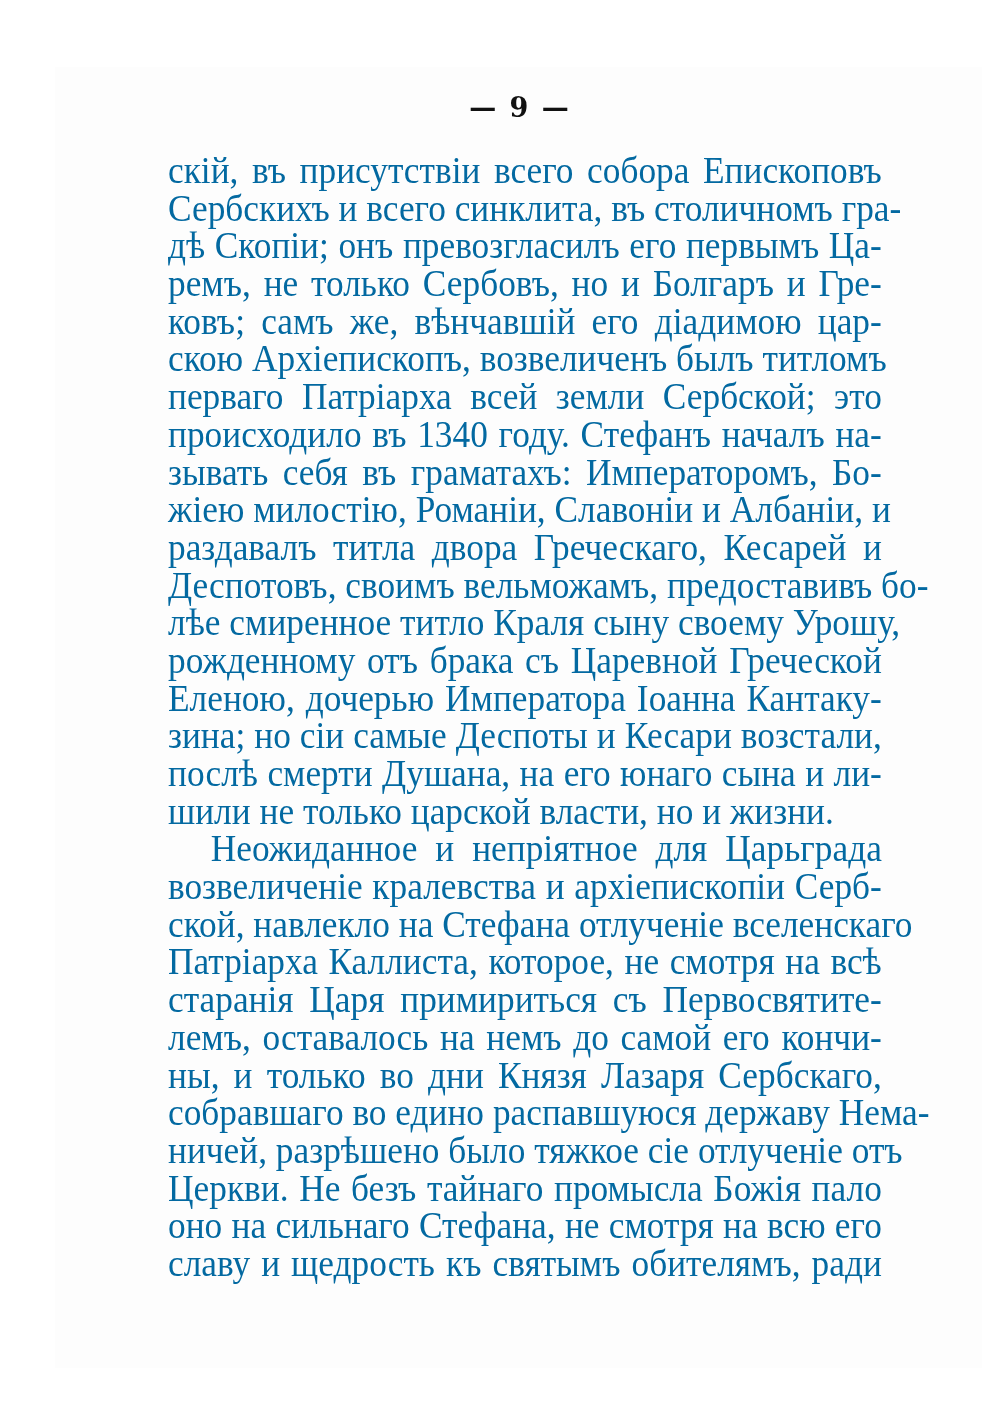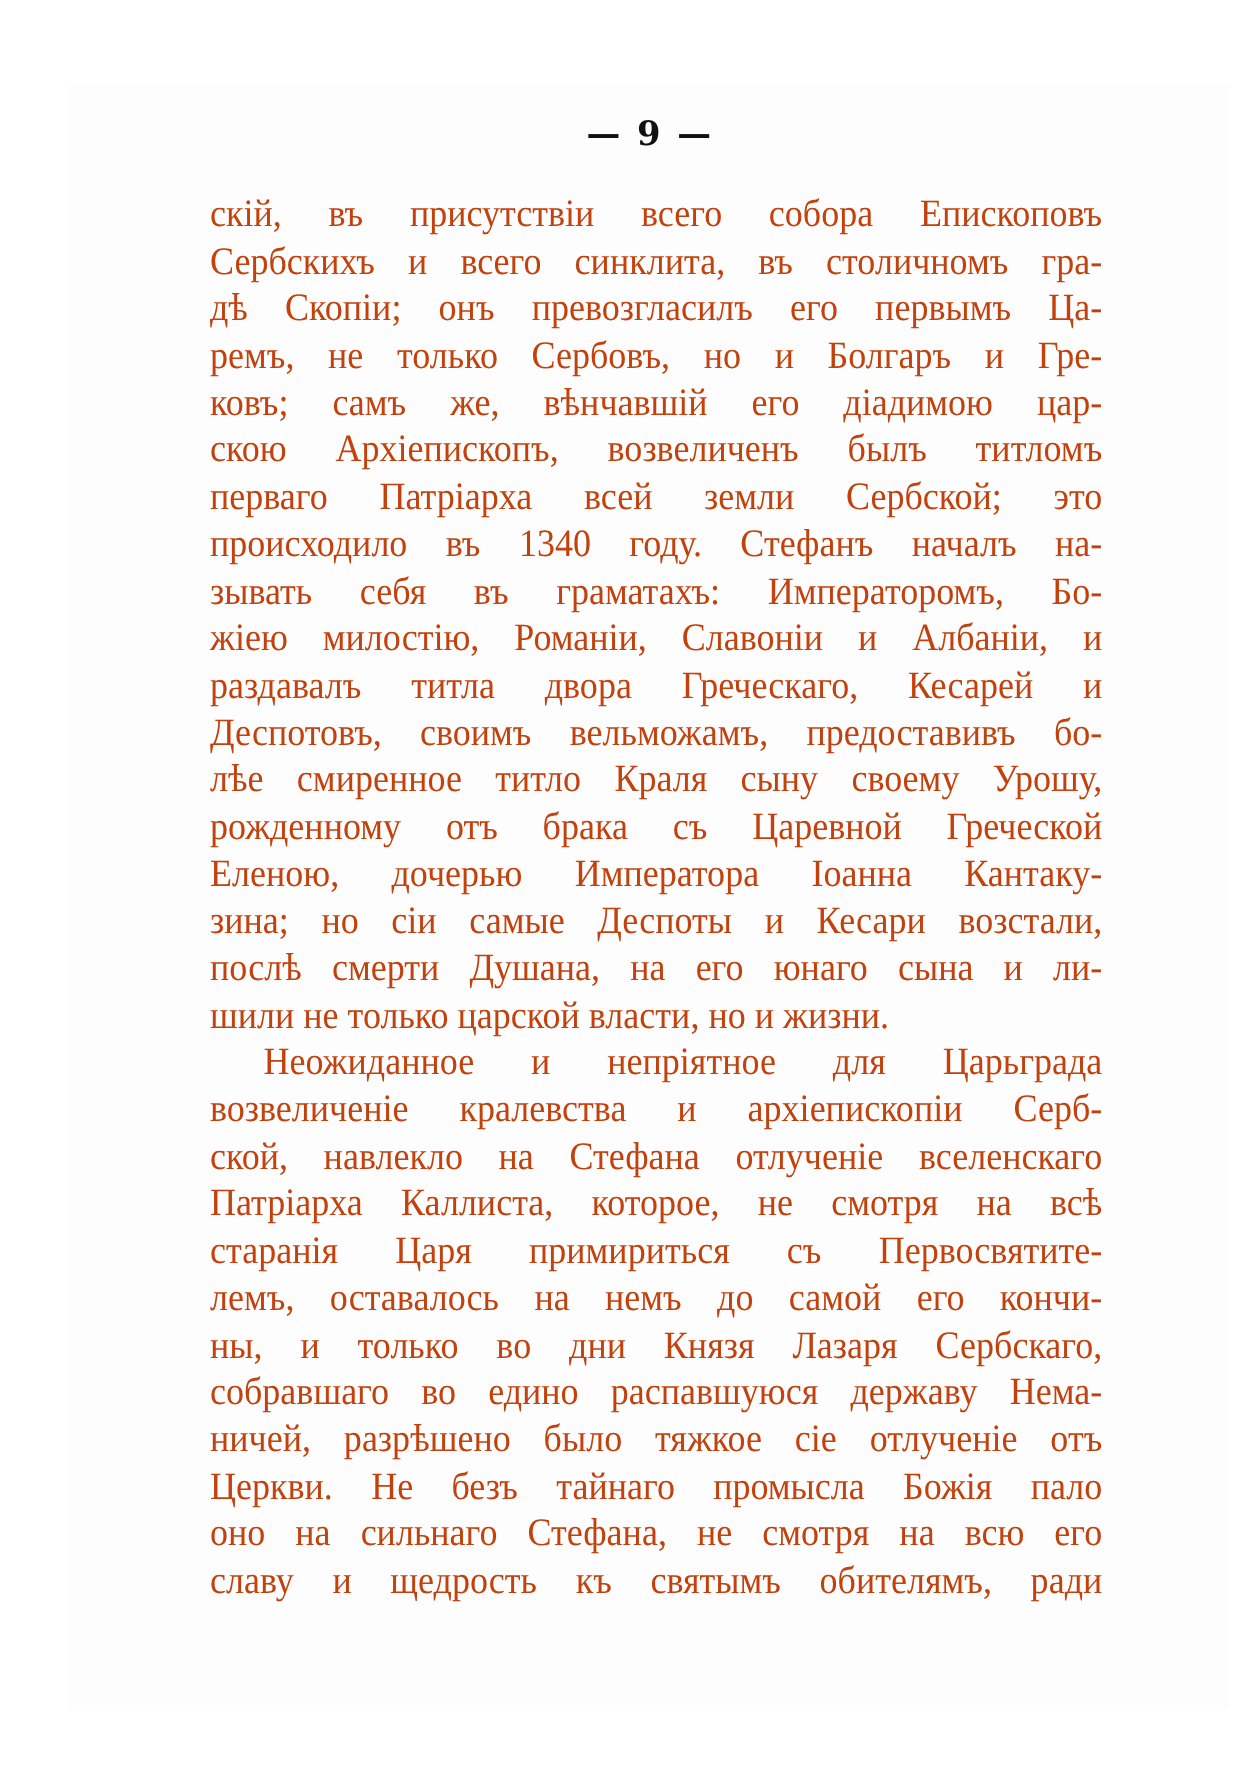--- a/index.html
+++ b/index.html
@@ -32,23 +32,23 @@
     font-weight: bold;
     color: #111;
     letter-spacing: 2px;
   }
   .text-block {
     position: absolute;
     left: 168px;
     top: 152px;
     width: 714px;
     font-family: "Liberation Serif", serif;
-    font-size: 31px;
+    font-size: 38px;
     line-height: 37.7px;
-    color: #c2410c;
+    color: #0369a1;
   }
   .line {
     display: block;
     white-space: nowrap;
     text-align: justify;
     text-align-last: justify;
     height: 37.7px;
     transform: scaleX(0.93);
     transform-origin: left center;
     width: 107.5%;

